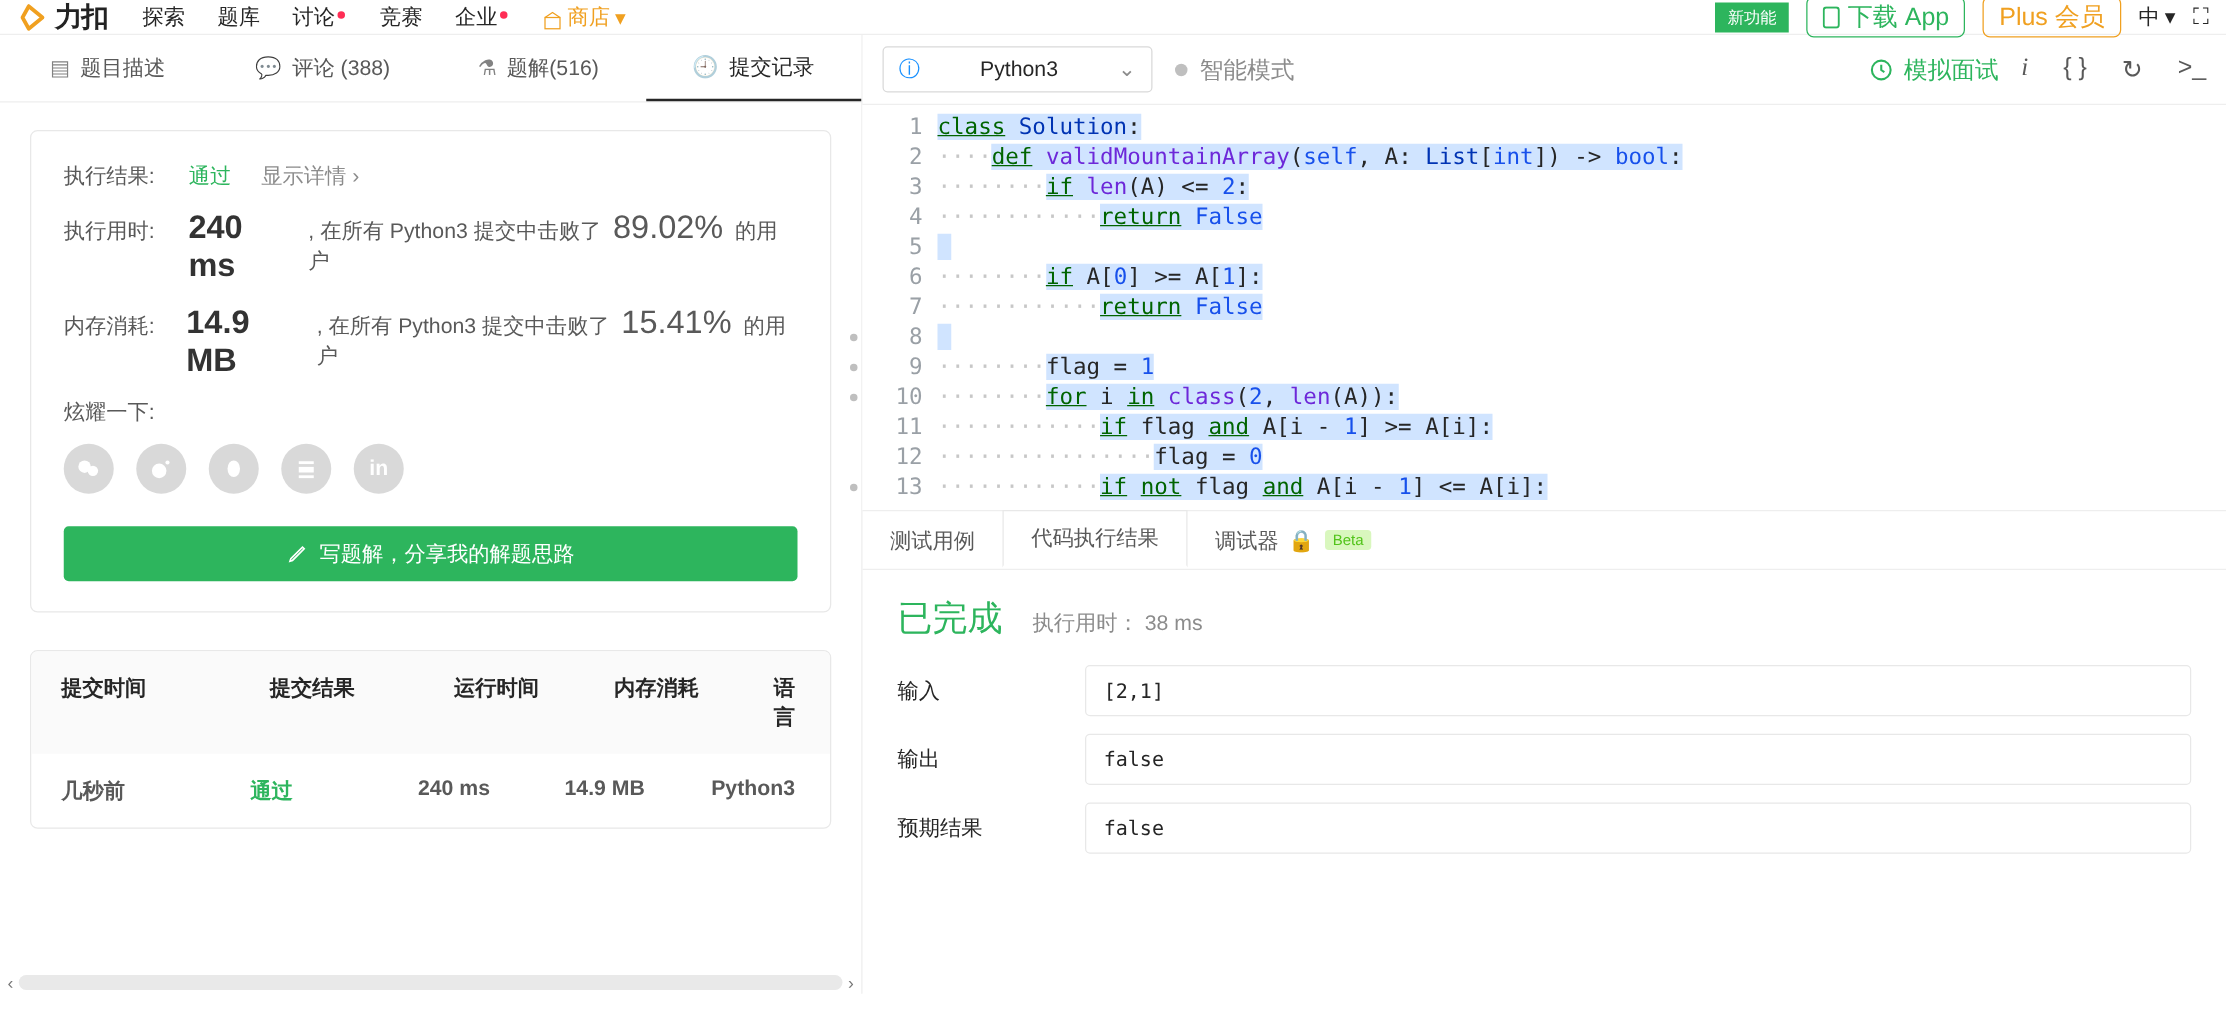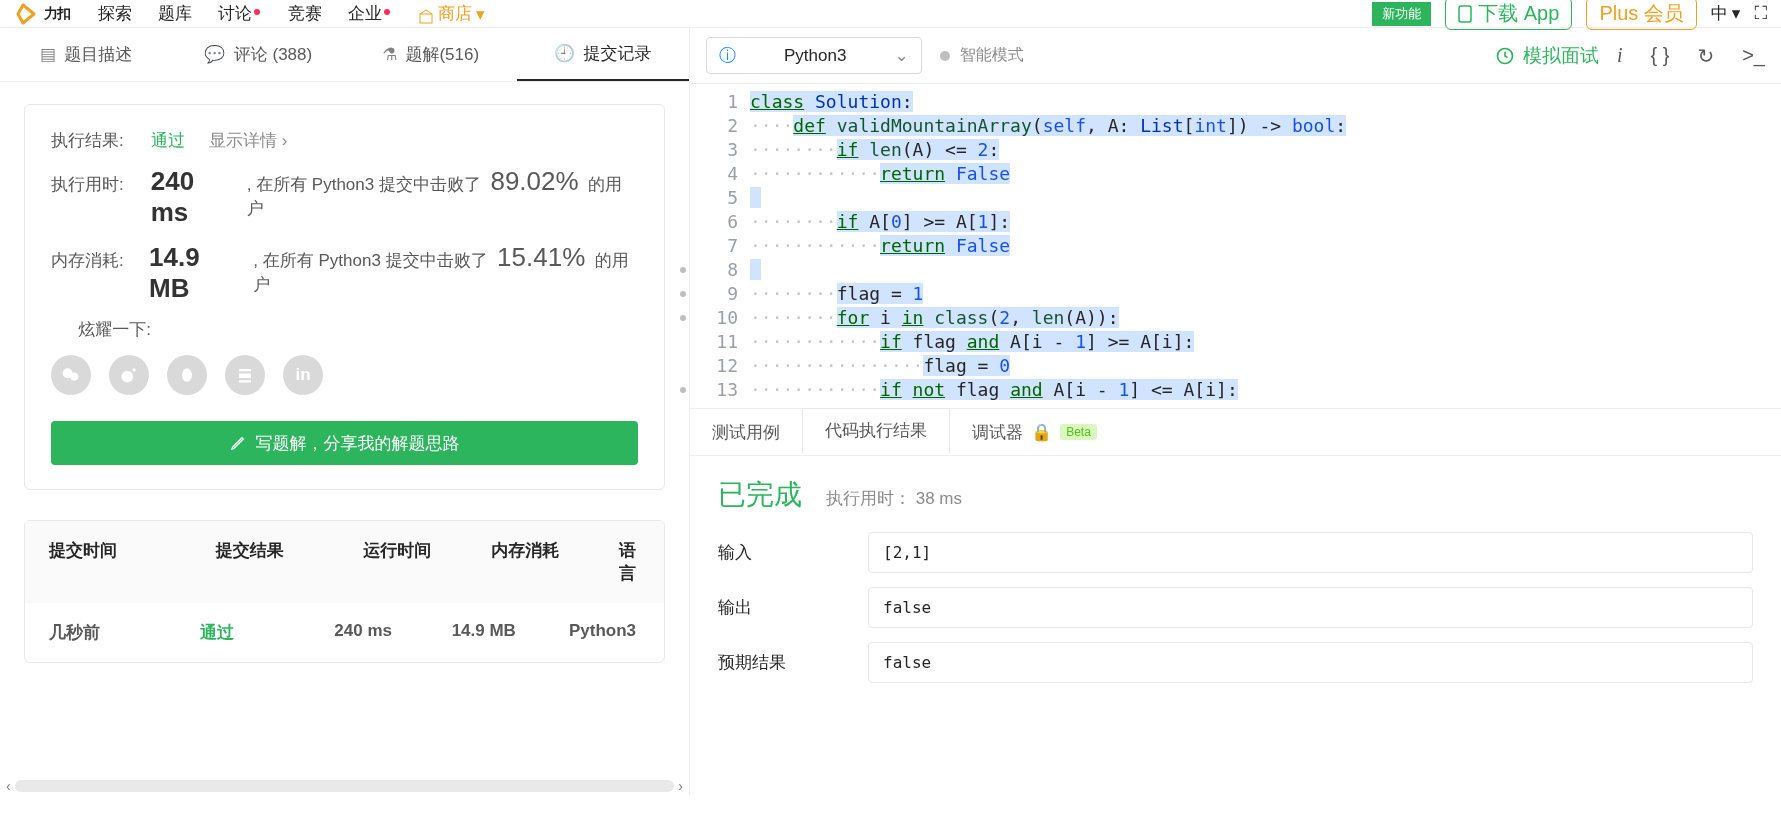--- a/index.html
+++ b/index.html
@@ -3,21 +3,21 @@
 <meta charset="utf-8">
 <style>
 * { box-sizing: border-box; margin: 0; padding: 0; }
 html, body { font-family: -apple-system, BlinkMacSystemFont, "Segoe UI", Helvetica, Arial, sans-serif; background: #fff; color: #262626;}
 body { width: 1781px; height: 825px; overflow: hidden;}
 
 
 .topbar { height: 28px; display:flex; align-items:center; padding:0 14px; border-bottom:1px solid #eee; position:relative; }
 .logo { display:flex; align-items:center; gap:6px; }
 .logo svg { width:24px; height:24px; }
-.logo-text { font-size:14px; font-weight:700; color:#222; letter-spacing:-1px;}
+.logo-text { font-size:22px; font-weight:700; color:#222; letter-spacing:-1px;}
 .nav-links { display:flex; gap:26px; margin-left:28px; font-size:17px;}
 .nav-links > div { display:flex; align-items:flex-end; gap:4px; cursor:pointer;}
 .red-dot { width:6px;height:6px;background:#ff2d55;border-radius:50%;display:inline-block; transform:translate(-2px,-10px);}
 .shop-link { color:#f0a020;}
 .topbar-right { margin-left:auto; display:flex; align-items:center; gap:14px;}
 .green-flag { background:#2db55d; color:#fff; font-size:13px; padding:3px 10px; position:relative;}
 .btn { border:1px solid #ddd; border-radius:6px; padding:2px 12px; font-size:20px; display:inline-flex; align-items:center; gap:6px; cursor:pointer;}
 .btn.green{ border-color:#2db55d; color:#2db55d;}
 .btn.orange{ border-color:#f0a020; color:#f0a020;}
 .lang-sel { font-size:17px; display:flex; align-items:center; gap:4px; cursor:pointer;}
@@ -37,60 +37,60 @@
 
 
 .rescard { margin:22px 24px 0 24px; border:1px solid #e8e8e8; border-radius:6px; padding:24px 26px; position:relative;}
 .rescard .row { display:flex; align-items:baseline; margin-bottom:14px; font-size:17px;}
 .rescard .label{ color:#595959; width:100px;}
 .rescard .pass{ color:#2db55d; font-weight:500; margin-right:24px;}
 .rescard .detail-link{ color:#8c8c8c; cursor:pointer;}
 .big-metric { font-size:26px; font-weight:600; color:#333; margin-right:8px;}
 .metric-tail{ font-size:17px; color:#595959;}
 .big-pct{ font-size:26px; font-weight:500;}
-.share-row{ margin-top:4px;text-align:right;}
+.share-row{ margin-top:4px;}
 .share-icons{ display:flex; gap:18px; margin-top:12px;}
 .sicon{ width:40px;height:40px;border-radius:50%;background:#d9d9d9;display:flex;align-items:center;justify-content:center;color:#fff;font-size:17px;cursor:pointer;}
 .write-btn{ margin-top:26px; background:#2db55d;color:#fff;border:none;border-radius:4px;height:44px;width:100%;font-size:17px;display:flex;align-items:center;justify-content:center;gap:10px;cursor:pointer;}
 
 
 .subtable { margin:30px 24px 0 24px; border:1px solid #e8e8e8; border-radius:6px; overflow:hidden;}
 .subtable .thead, .subtable .trow { display:flex; padding:18px 0;font-weight:bold;}
 .subtable .thead { background:#fafafa; font-size:17px;}
 .subtable .cell{ padding:0 24px;}
 .subtable .c1{width:170px;} .subtable .c2{width:150px;} .subtable .c3{width:130px;} .subtable .c4{width:130px;} .subtable .c5{flex:1;text-align:right;padding-right:28px;}
 .subtable .trow{ color:#595959; font-size:17px;}
 .subtable .pass{ color:#2db55d;}
 .left-scroll{ position:absolute; bottom:0; left:0; right:0; height:18px; display:flex; align-items:center; gap:4px; padding:0 6px;}
 .left-scroll .chev{ font-size:14px; color:#777;cursor:pointer;}
 .left-scroll .track{ flex:1; height:12px; background:#e9e9e9; border-radius:6px;}
 
 
 .rtoolbar{ height:56px; display:flex; align-items:center; padding:0 16px; border-bottom:1px solid #eee; gap:18px;}
 .lang-dd{ border:1px solid #d9d9d9; border-radius:4px; padding:6px 12px; display:flex; align-items:center; gap:48px; cursor:pointer; font-size:17px;}
 .lang-dd .info{ color:#1890ff;}
-.mode{ display:flex; align-items:center; gap:10px; color:#8c8c8c; font-size:16px;}
+.mode{ display:flex; align-items:center; gap:10px; color:#8c8c8c; font-size:19px;}
 .mode-dot{ width:10px;height:10px;border-radius:50%;background:#bfbfbf;}
 .rtoolbar .spacer{ flex:1;}
 .mock{ color:#2db55d; font-size:19px; display:flex; align-items:center; gap:8px; cursor:pointer;}
 .tool-icons{ display:flex; gap:28px; color:#595959; font-size:20px;}
 .tool-icons span{ cursor:pointer;}
 
 
 .editor{ flex:0 0 auto; font-family: Consolas, Menlo, monospace; font-size:18px; line-height:24px; display:flex;}
 .gutter{ width:60px; text-align:right; padding:6px 12px 6px 0; color:#9aa0a6; user-select:none; background:#fff;}
 .gutter .bp{ position:relative;}
 .gutter .bp::before{ content:""; position:absolute; left:-10px; top:9px; width:6px;height:6px;border-radius:50%;background:#bfbfbf;}
 .codecol{ flex:1; padding:6px 0; position:relative; }
 .codeline{ white-space:pre;}
 .codeline .ws{ color:#c7c7c7;}
 .hl{ background:#d0e4ff; display:inline;}
 .kw{ color:#006400; font-weight:500;text-decoration:underline;}
 .cls{ color:#0033b3;}
-.fn{ color:#14532d;margin-top:21px;}
+.fn{ color:#6d28d9;margin-top:21px;}
 .sl{ color:#1750eb;}
 .num{ color:#1750eb;}
 
 
 .rbtabs{ display:flex; border-top:1px solid #eee; border-bottom:1px solid #eee; height:48px; align-items:stretch;}
 .rbtab{ padding:0 22px; display:flex; align-items:center; color:#595959; font-size:17px; gap:8px; cursor:pointer;}
 .rbtab.active{ border-top:1px solid #e8e8e8;border-left:1px solid #e8e8e8;border-right:1px solid #e8e8e8; border-bottom:2px solid #fff; background:#fff; transform:translateY(-1px);}
 .beta{ background:#d9f7be; color:#52c41a; border-radius:3px; font-size:12px; padding:1px 6px;}
 .lock{ color:#f0a020;}
 

